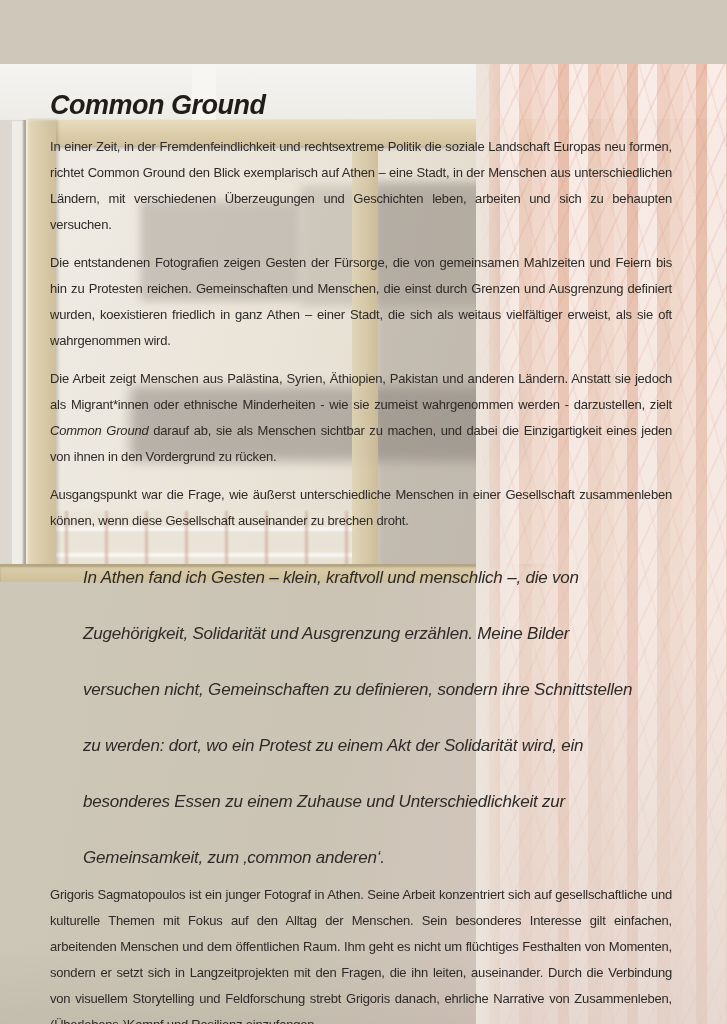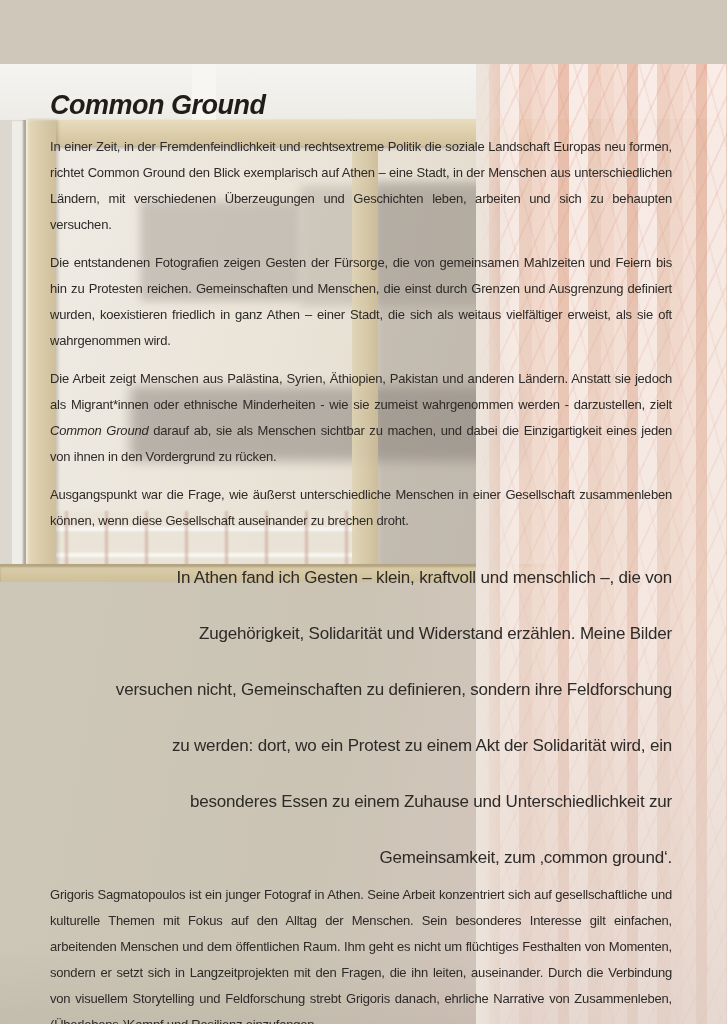--- a/index.html
+++ b/index.html
@@ -77,23 +77,24 @@
   .content p{
     margin:0 0 12px 0;
     font-size:13px;line-height:26px;
     letter-spacing:-0.2px;
     text-align:justify;
   }
   .content p em{font-style:italic;}
   .content blockquote{
     margin:0 0 12px 33px;
     padding:0;
+    font-style:italic;
     font-size:17px;line-height:24px;
     letter-spacing:-0.2px;
-    text-align:right;
+    text-align:left;
   }
   .qline{display:block;}
 </style>
 </head>
 <body>
 
 <div class="page">
 
   <div class="bg">
     <div class="wall-top"></div>
@@ -125,23 +126,23 @@
     <p>In einer Zeit, in der Fremdenfeindlichkeit und rechtsextreme Politik die soziale Landschaft Europas neu formen, richtet Common Ground den Blick exemplarisch auf Athen – eine Stadt, in der Menschen aus unterschiedlichen Ländern, mit verschiedenen Überzeugungen und Geschichten leben, arbeiten und sich zu behaupten versuchen.</p>
 
     <p>Die entstandenen Fotografien zeigen Gesten der Fürsorge, die von gemeinsamen Mahlzeiten und Feiern bis hin zu Protesten reichen. Gemeinschaften und Menschen, die einst durch Grenzen und Ausgrenzung definiert wurden, koexistieren friedlich in ganz Athen – einer Stadt, die sich als weitaus vielfältiger erweist, als sie oft wahrgenommen wird.</p>
 
     <p><span>Die Arbeit zeigt Menschen aus Palästina, Syrien, Äthiopien, Pakistan und anderen Ländern. Anstatt sie jedoch als Migrant*innen oder ethnische Minderheiten - wie sie zumeist wahrgenommen werden - darzustellen, zielt </span><em>Common Ground</em><span> darauf ab, sie als Menschen sichtbar zu machen, und dabei die Einzigartigkeit eines jeden von ihnen in den Vordergrund zu rücken.</span></p>
 
     <p>Ausgangspunkt war die Frage, wie äußerst unterschiedliche Menschen in einer Gesellschaft zusammenleben können, wenn diese Gesellschaft auseinander zu brechen droht.</p>
 
     <blockquote>
       <span class="qline">In Athen fand ich Gesten – klein, kraftvoll und menschlich –, die von</span>
-      <span class="qline">Zugehörigkeit, Solidarität und Widerstand erzählen. Meine Bilder</span>
-      <span class="qline">versuchen nicht, Gemeinschaften zu definieren, sondern ihre Feldforschung</span>
+      <span class="qline">Zugehörigkeit, Solidarität und Ausgrenzung erzählen. Meine Bilder</span>
+      <span class="qline">versuchen nicht, Gemeinschaften zu definieren, sondern ihre Schnittstellen</span>
       <span class="qline">zu werden: dort, wo ein Protest zu einem Akt der Solidarität wird, ein</span>
       <span class="qline">besonderes Essen zu einem Zuhause und Unterschiedlichkeit zur</span>
-      <span class="qline">Gemeinsamkeit, zum ‚common ground‘.</span>
+      <span class="qline">Gemeinsamkeit, zum ‚common anderen‘.</span>
     </blockquote>
 
     <p>Grigoris Sagmatopoulos ist ein junger Fotograf in Athen. Seine Arbeit konzentriert sich auf gesellschaftliche und kulturelle Themen mit Fokus auf den Alltag der Menschen. Sein besonderes Interesse gilt einfachen, arbeitenden Menschen und dem öffentlichen Raum. Ihm geht es nicht um flüchtiges Festhalten von Momenten, sondern er setzt sich in Langzeitprojekten mit den Fragen, die ihn leiten, auseinander. Durch die Verbindung von visuellem Storytelling und Feldforschung strebt Grigoris danach, ehrliche Narrative von Zusammenleben, (Überlebens-)Kampf und Resilienz einzufangen.</p>
   </article>
 
 </div>
 
 </body></html>

